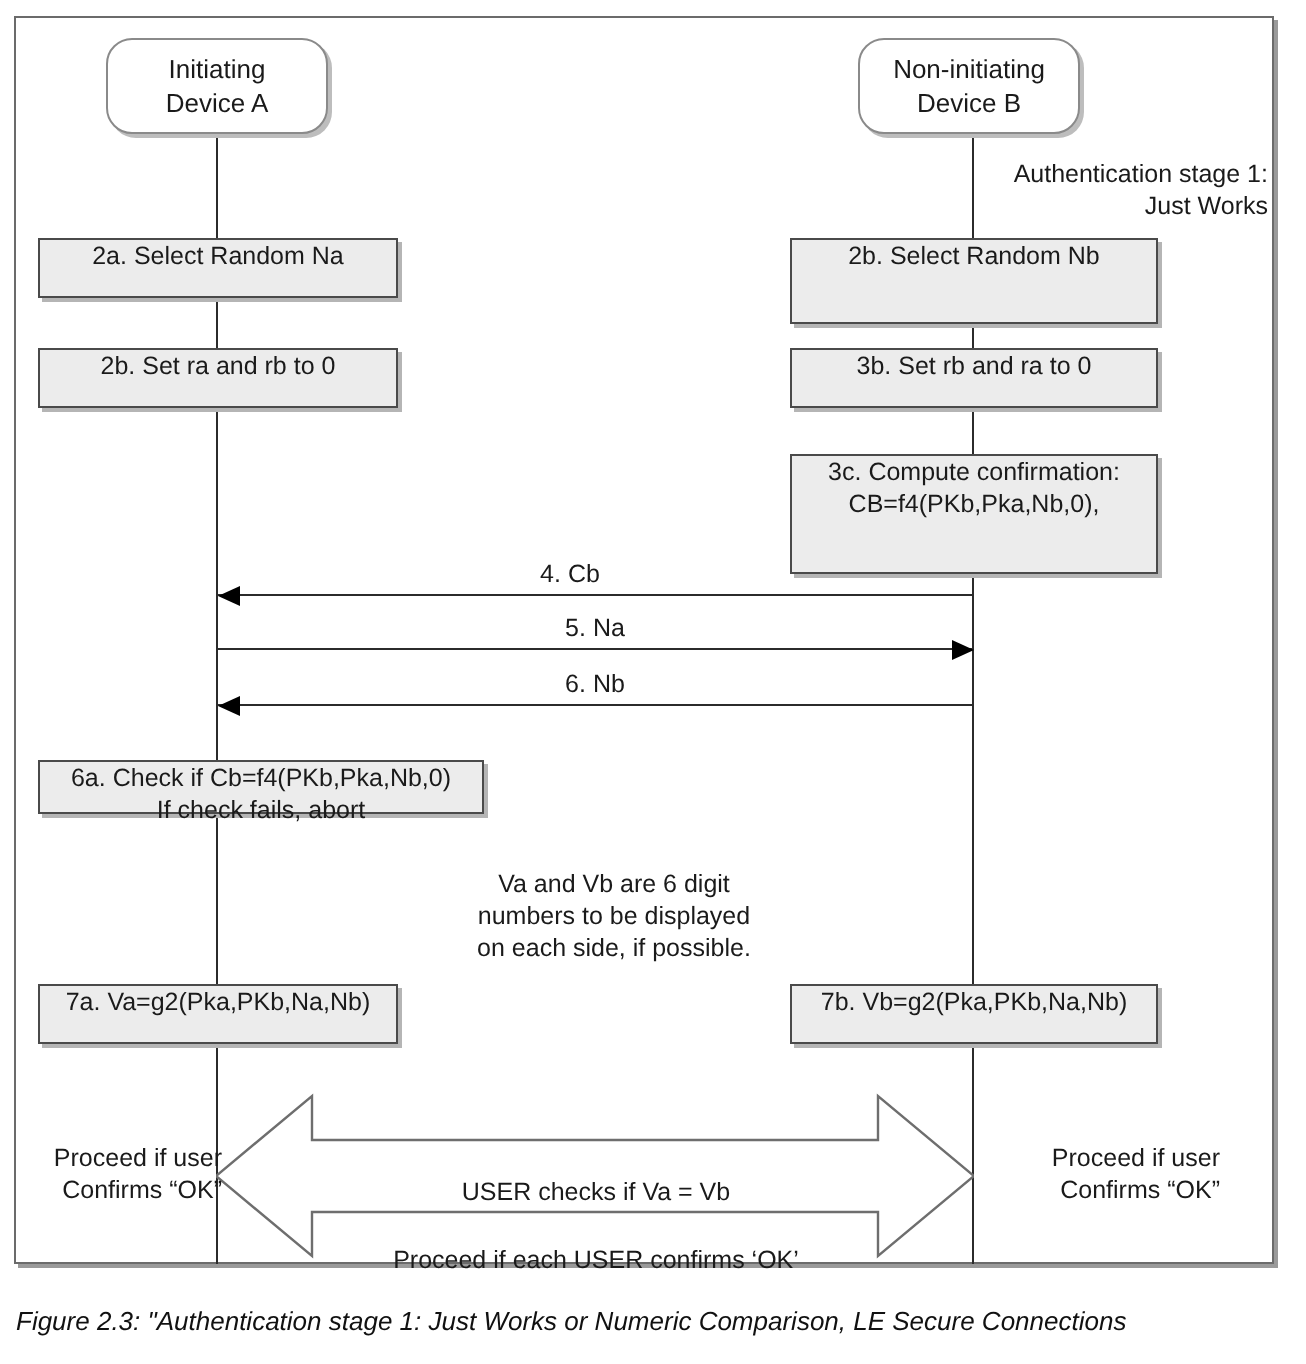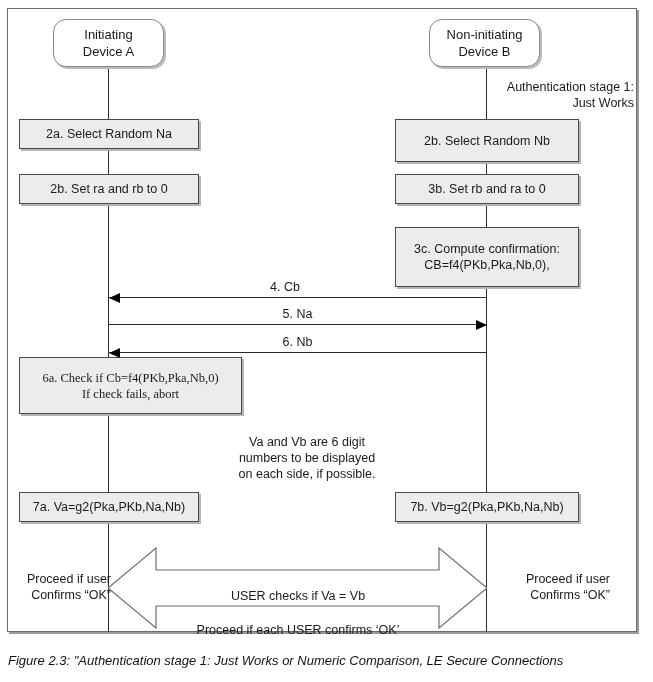--- a/index.html
+++ b/index.html
@@ -60,21 +60,21 @@
   
   .proc-box {
     position: absolute;
     border: 1px solid #4a4a4a;
     background: #ececec;
     box-shadow: 2px 2px 0 0 #b5b5b5;
     box-sizing: border-box;
     display: flex;
     flex-direction: column;
     align-items: center;
-    justify-content: center;
+    justify-content: flex-start;
     font-size: 12.5px;
     line-height: 16px;
     text-align: center;
     white-space: nowrap;
   }
 
   
   .msg {
     position: absolute;
     height: 1px;
@@ -161,21 +161,21 @@
 Just Works</div>
 
     <div class="proc-box" style="left:11px; top:110px; width:180px; height:30px;">
       <span>2a. Select Random Na</span>
     </div>
 
     <div class="proc-box" style="left:11px; top:165px; width:180px; height:30px;">
       <span>2b. Set ra and rb to 0</span>
     </div>
 
-    <div class="proc-box" style="left:11px; top:348px; width:223px; height:57px;font-family:Liberation Serif, serif;">
+    <div class="proc-box" style="left:11px; top:371px; width:223px; height:27px;">
       <span>6a. Check if Cb=f4(PKb,Pka,Nb,0)</span>
       <span>If check fails, abort</span>
     </div>
 
     <div class="proc-box" style="left:11px; top:483px; width:180px; height:30px;">
       <span>7a. Va=g2(Pka,PKb,Na,Nb)</span>
     </div>
 
     <div class="proc-box" style="left:387px; top:110px; width:184px; height:43px;">
       <span>2b. Select Random Nb</span>

